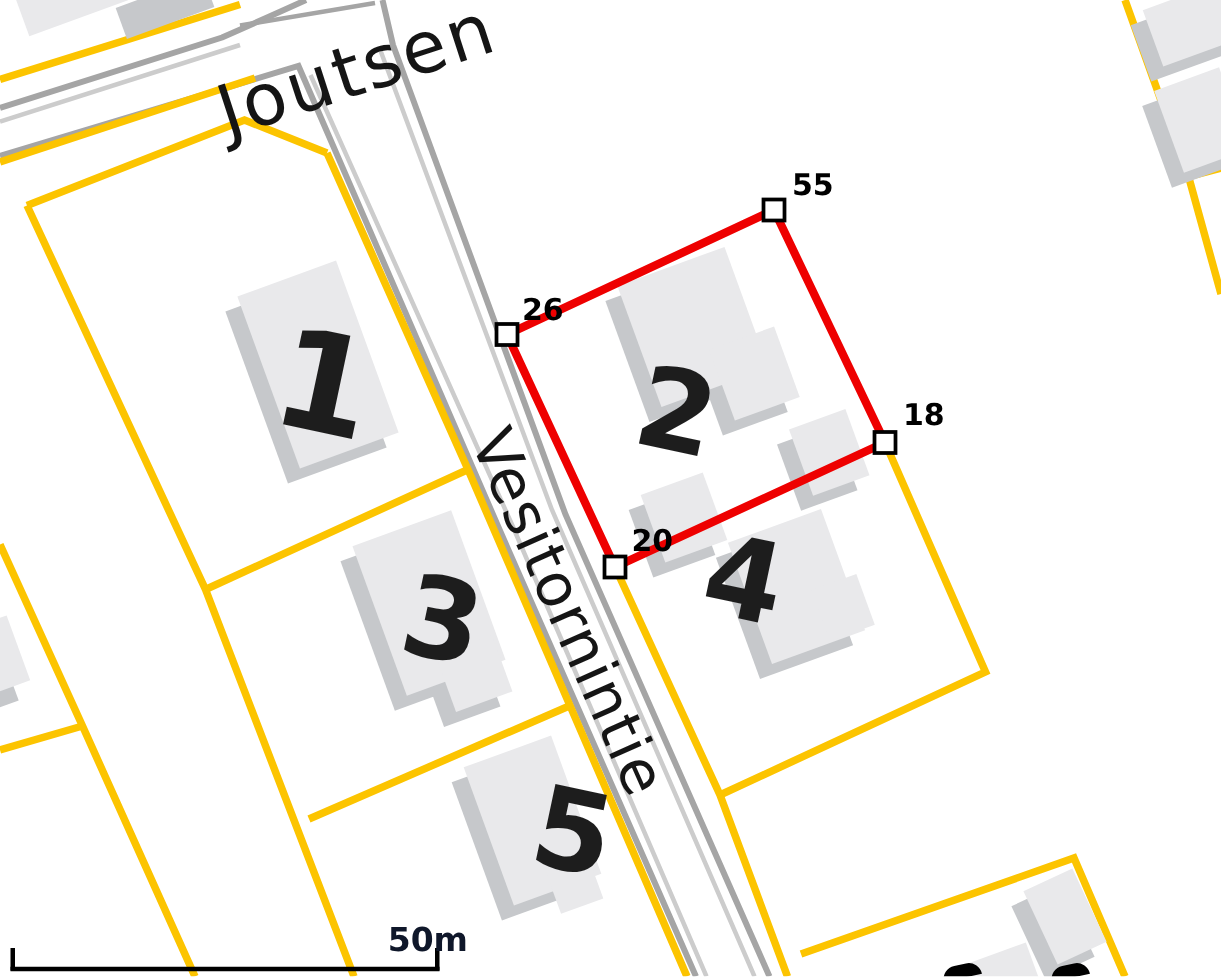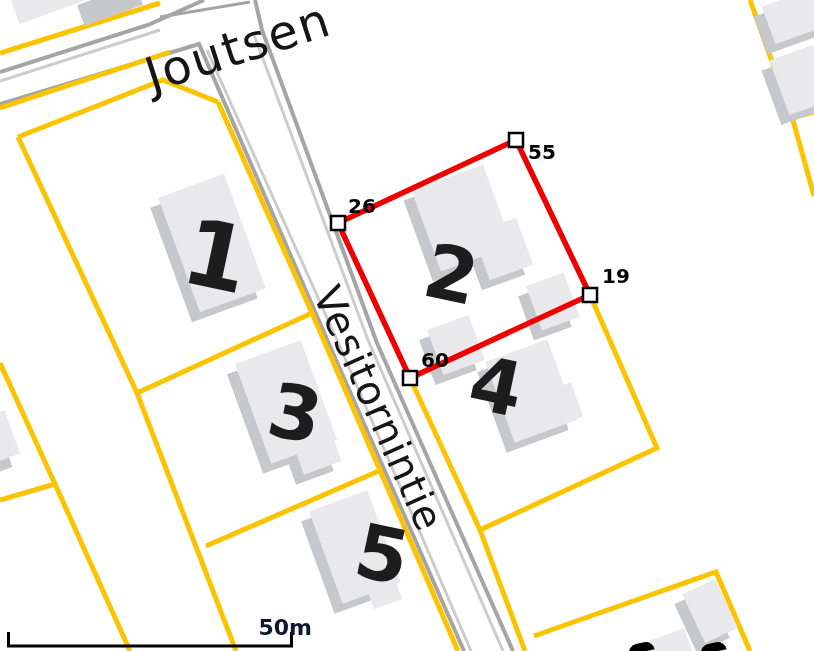--- a/index.html
+++ b/index.html
@@ -15,21 +15,21 @@
     position:absolute;color:#1d1d1d;font-weight:bold;font-size:75px;line-height:1;
     transform:translate(-50%,-50%) rotate(12deg);
   }
   #plot-1{left:216px;top:257px;font-size:92px;}
   #plot-2{left:451px;top:275px;}
   #plot-3{left:295px;top:414px;}
   #plot-4{left:496px;top:387px;}
   #plot-5{left:382px;top:555px;}
   .vlabel{position:absolute;color:#000;font-weight:bold;font-size:20px;line-height:1;}
   #vlabel-35{left:348px;top:196px;}
-  #vlabel-55{left:528px;top:113px;margin-top:29px;}
+  #vlabel-55{left:528px;top:113px;}
   #vlabel-19{left:602px;top:266px;}
   #vlabel-40{left:421px;top:350px;}
   #scale-label{
     position:absolute;left:252px;top:615px;width:60px;text-align:right;
     color:#0f172a;font-weight:bold;font-size:22px;
   }
   .partial-digit{
     position:absolute;width:26px;height:9px;background:#000;
     border-radius:13px 13px 0 0;transform:rotate(-12deg);
   }
@@ -137,20 +137,20 @@
   <div class="street" id="street-vesi">Vesitornintie</div>
 
   <div class="plotnum" id="plot-1">1</div>
   <div class="plotnum" id="plot-2">2</div>
   <div class="plotnum" id="plot-3">3</div>
   <div class="plotnum" id="plot-4">4</div>
   <div class="plotnum" id="plot-5">5</div>
 
   <div class="vlabel" id="vlabel-35">26</div>
   <div class="vlabel" id="vlabel-55">55</div>
-  <div class="vlabel" id="vlabel-19">19</div>
-  <div class="vlabel" id="vlabel-40">60</div>
+  <div class="vlabel" id="vlabel-19">18</div>
+  <div class="vlabel" id="vlabel-40">20</div>
 
   <div id="scale-label">50m</div>
 
   <div class="partial-digit" id="pd-left"></div>
   <div class="partial-digit" id="pd-right"></div>
 </div>
 
 </body></html>

